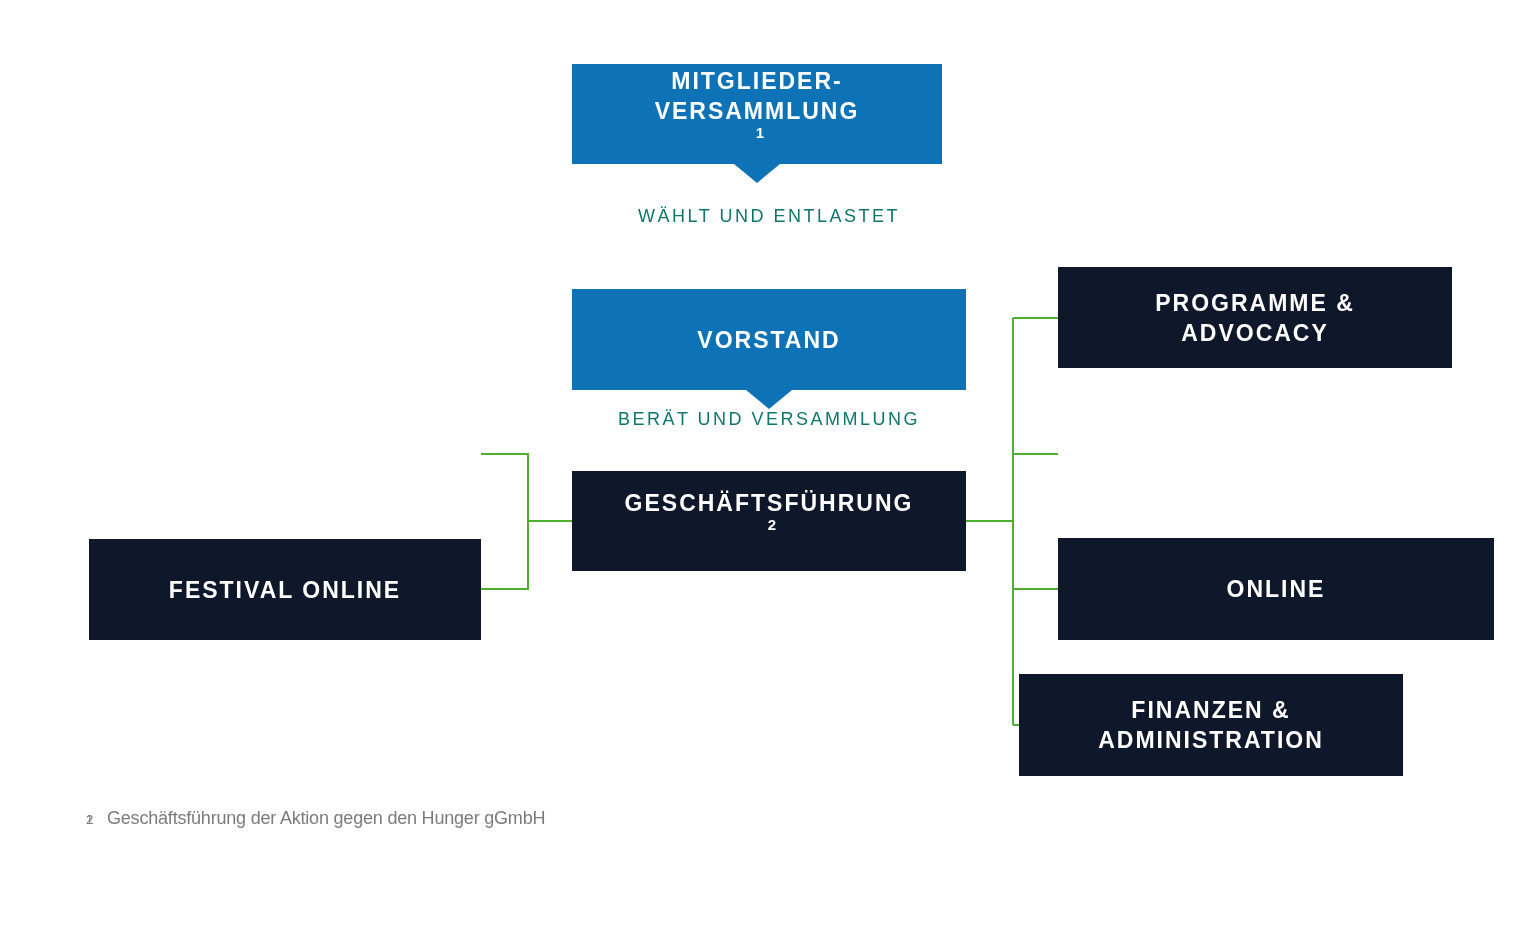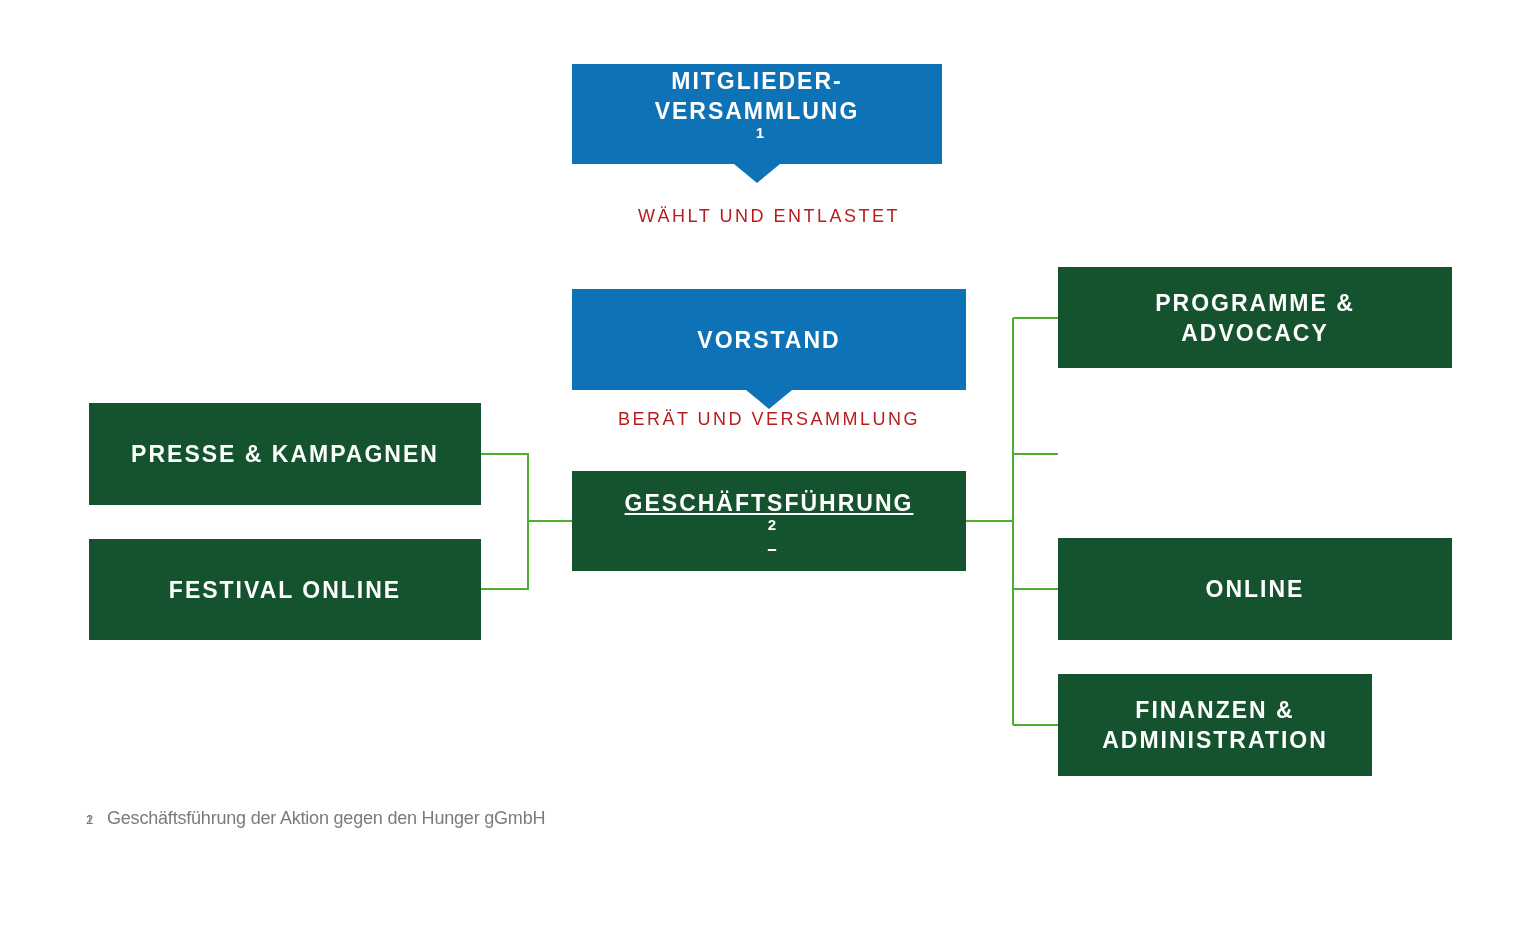--- a/index.html
+++ b/index.html
@@ -32,21 +32,21 @@
     justify-content: center;
     text-align: center;
     color: #ffffff;
     font-weight: 700;
     font-size: 23px;
     letter-spacing: 2px;
     line-height: 30px;
   }
   .box .lines span { display: block; }
   .box-blue { background: #0e72b6; }
-  .box-green { background: #14532d; }
+  .box-green { background: #0f172a; }
 
   .sup-ref {
     font-size: 15px;
     font-weight: 700;
     position: relative;
     top: -8px;
     margin-left: 6px;
     letter-spacing: 0;
   }
   .inline-sup-wrap { display: block; }
@@ -60,21 +60,21 @@
     border-left: 23px solid transparent;
     border-right: 23px solid transparent;
     border-top: 19px solid #0e72b6;
   }
 
   .relation-label {
     position: absolute;
     left: 572px;
     width: 394px;
     text-align: center;
-    color: #b91c1c;
+    color: #0f766e;
     font-size: 18px;
     font-weight: 400;
     letter-spacing: 2.5px;
     white-space: nowrap;
   }
 
   .footnotes {
     position: absolute;
     left: 86px;
     top: 805px;
@@ -123,53 +123,48 @@
 
   <div class="box box-blue" style="left:572px; top:267px; width:394px; height:101px;margin-top:22px;">
     <div class="lines">
       <span>VORSTAND</span>
     </div>
     <div class="arrow-down"></div>
   </div>
 
   <div class="relation-label" style="top:409px;">BERÄT UND VERSAMMLUNG</div>
 
-  <div class="box box-green" style="left:572px; top:471px; width:394px; height:100px;text-decoration:underline;">
+  <div class="box box-green" style="left:572px; top:471px; width:394px; height:100px;">
     <div class="lines">
       <span class="inline-sup-wrap"><span>GESCHÄFTSFÜHRUNG</span><sup class="sup-ref">2</sup></span>
     </div>
   </div>
 
-  <div class="box box-green" style="left:89px; top:403px; width:392px; height:102px;">
-    <div class="lines">
-      <span>PRESSE &amp; KAMPAGNEN</span>
-    </div>
-  </div>
 
   <div class="box box-green" style="left:89px; top:539px; width:392px; height:101px;">
     <div class="lines">
       <span>FESTIVAL ONLINE</span>
     </div>
   </div>
 
   <div class="box box-green" style="left:1058px; top:267px; width:394px; height:101px;">
     <div class="lines">
       <span>PROGRAMME &amp;</span>
       <span>ADVOCACY</span>
     </div>
   </div>
 
 
-  <div class="box box-green" style="left:1058px; top:538px; width:394px; height:102px;">
+  <div class="box box-green" style="left:1058px; top:538px; width:436px; height:102px;">
     <div class="lines">
       <span>ONLINE</span>
     </div>
   </div>
 
-  <div class="box box-green" style="left:1058px; top:674px; width:314px; height:102px;">
+  <div class="box box-green" style="left:1019px; top:674px; width:384px; height:102px;">
     <div class="lines">
       <span>FINANZEN &amp;</span>
       <span>ADMINISTRATION</span>
     </div>
   </div>
 
   <div class="footnotes">
     <div class="footnote">
       <sup class="fn-marker">1</sup>
     </div>

